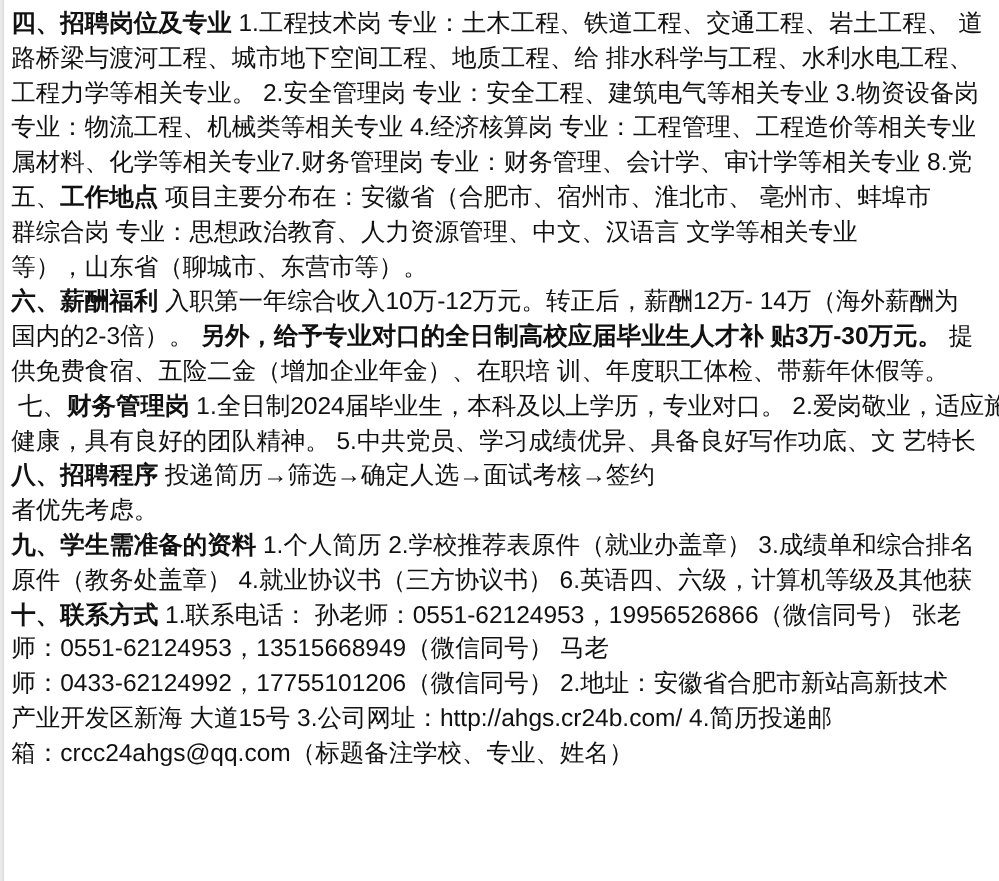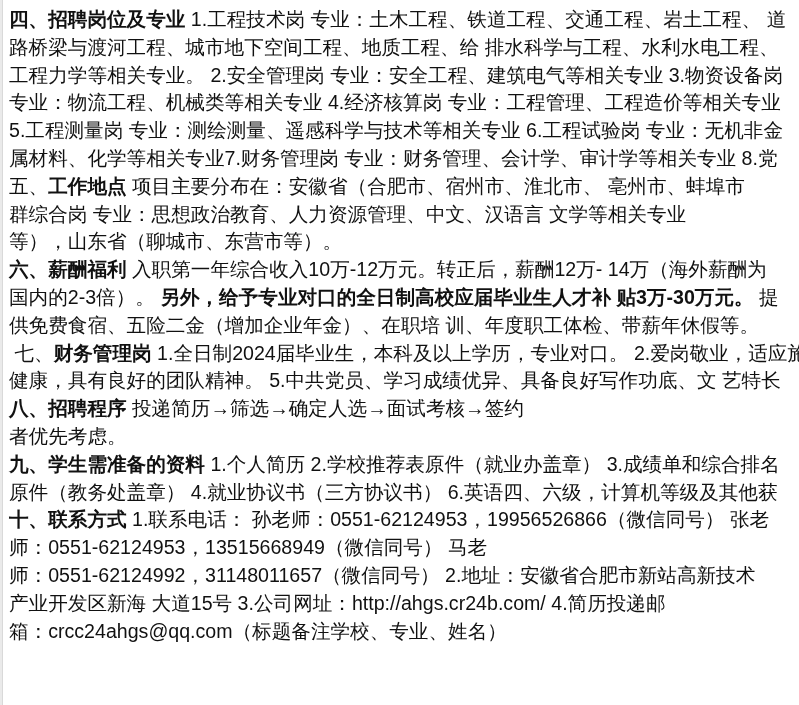--- a/index.html
+++ b/index.html
@@ -40,33 +40,32 @@
 <body>
 
 <div class="left-strip"></div>
 
 <div class="doc">
   <div>
       <div class="line"><span class="bold">四、招聘岗位及专业</span><span class=""> 1.工程技术岗 专业：土木工程、铁道工程、交通工程、岩土工程、 道</span></div>
       <div class="line"><span class="">路桥梁与渡河工程、城市地下空间工程、地质工程、给 排水科学与工程、水利水电工程、</span></div>
       <div class="line"><span class="">工程力学等相关专业。 2.安全管理岗 专业：安全工程、建筑电气等相关专业 3.物资设备岗</span></div>
       <div class="line"><span class="">专业：物流工程、机械类等相关专业 4.经济核算岗 专业：工程管理、工程造价等相关专业</span></div>
-      <div class="line"><span class="">5.工程测量岗 专业：测绘测量、遥感科学与技术等相关专业 6.工程试验岗 专业：无机非金</span></div>
       <div class="line"><span class="">属材料、化学等相关专业7.财务管理岗 专业：财务管理、会计学、审计学等相关专业 8.党</span></div>
       <div class="line"><span class="">五、</span><span class="bold">工作地点</span><span class=""> 项目主要分布在：安徽省（合肥市、宿州市、淮北市、 亳州市、蚌埠市</span></div>
       <div class="line"><span class="">群综合岗 专业：思想政治教育、人力资源管理、中文、汉语言 文学等相关专业</span></div>
       <div class="line"><span class="">等），山东省（聊城市、东营市等）。</span></div>
       <div class="line"><span class="bold">六、薪酬福利</span><span class=""> 入职第一年综合收入10万-12万元。转正后，薪酬12万- 14万（海外薪酬为</span></div>
       <div class="line"><span class="">国内的2-3倍）。 </span><span class="bold">另外，给予专业对口的全日制高校应届毕业生人才补 贴3万-30万元。</span><span class=""> 提</span></div>
       <div class="line"><span class="">供免费食宿、五险二金（增加企业年金）、在职培 训、年度职工体检、带薪年休假等。</span></div>
       <div class="line"><span class=""> 七、</span><span class="bold">财务管理岗</span><span class=""> 1.全日制2024届毕业生，本科及以上学历，专业对口。 2.爱岗敬业，适应施</span></div>
       <div class="line"><span class="">健康，具有良好的团队精神。 5.中共党员、学习成绩优异、具备良好写作功底、文 艺特长</span></div>
       <div class="line"><span class="bold">八、招聘程序</span><span class=""> 投递简历→筛选→确定人选→面试考核→签约</span></div>
       <div class="line"><span class="">者优先考虑。</span></div>
       <div class="line"><span class="bold">九、学生需准备的资料</span><span class=""> 1.个人简历 2.学校推荐表原件（就业办盖章） 3.成绩单和综合排名</span></div>
       <div class="line"><span class="">原件（教务处盖章） 4.就业协议书（三方协议书） 6.英语四、六级，计算机等级及其他获</span></div>
       <div class="line"><span class="bold">十、联系方式</span><span class=""> 1.联系电话： 孙老师：0551-62124953，19956526866（微信同号） 张老</span></div>
       <div class="line"><span class="">师：0551-62124953，13515668949（微信同号） 马老</span></div>
-      <div class="line"><span class="">师：0551-62124992，31148011657（微信同号） 2.地址：安徽省合肥市新站高新技术</span></div>
+      <div class="line"><span class="">师：0433-62124992，17755101206（微信同号） 2.地址：安徽省合肥市新站高新技术</span></div>
       <div class="line"><span class="">产业开发区新海 大道15号 3.公司网址：http://ahgs.cr24b.com/ 4.简历投递邮</span></div>
       <div class="line"><span class="">箱：crcc24ahgs@qq.com（标题备注学校、专业、姓名）</span></div>
     </div>
 </div>
 
 </body></html>

